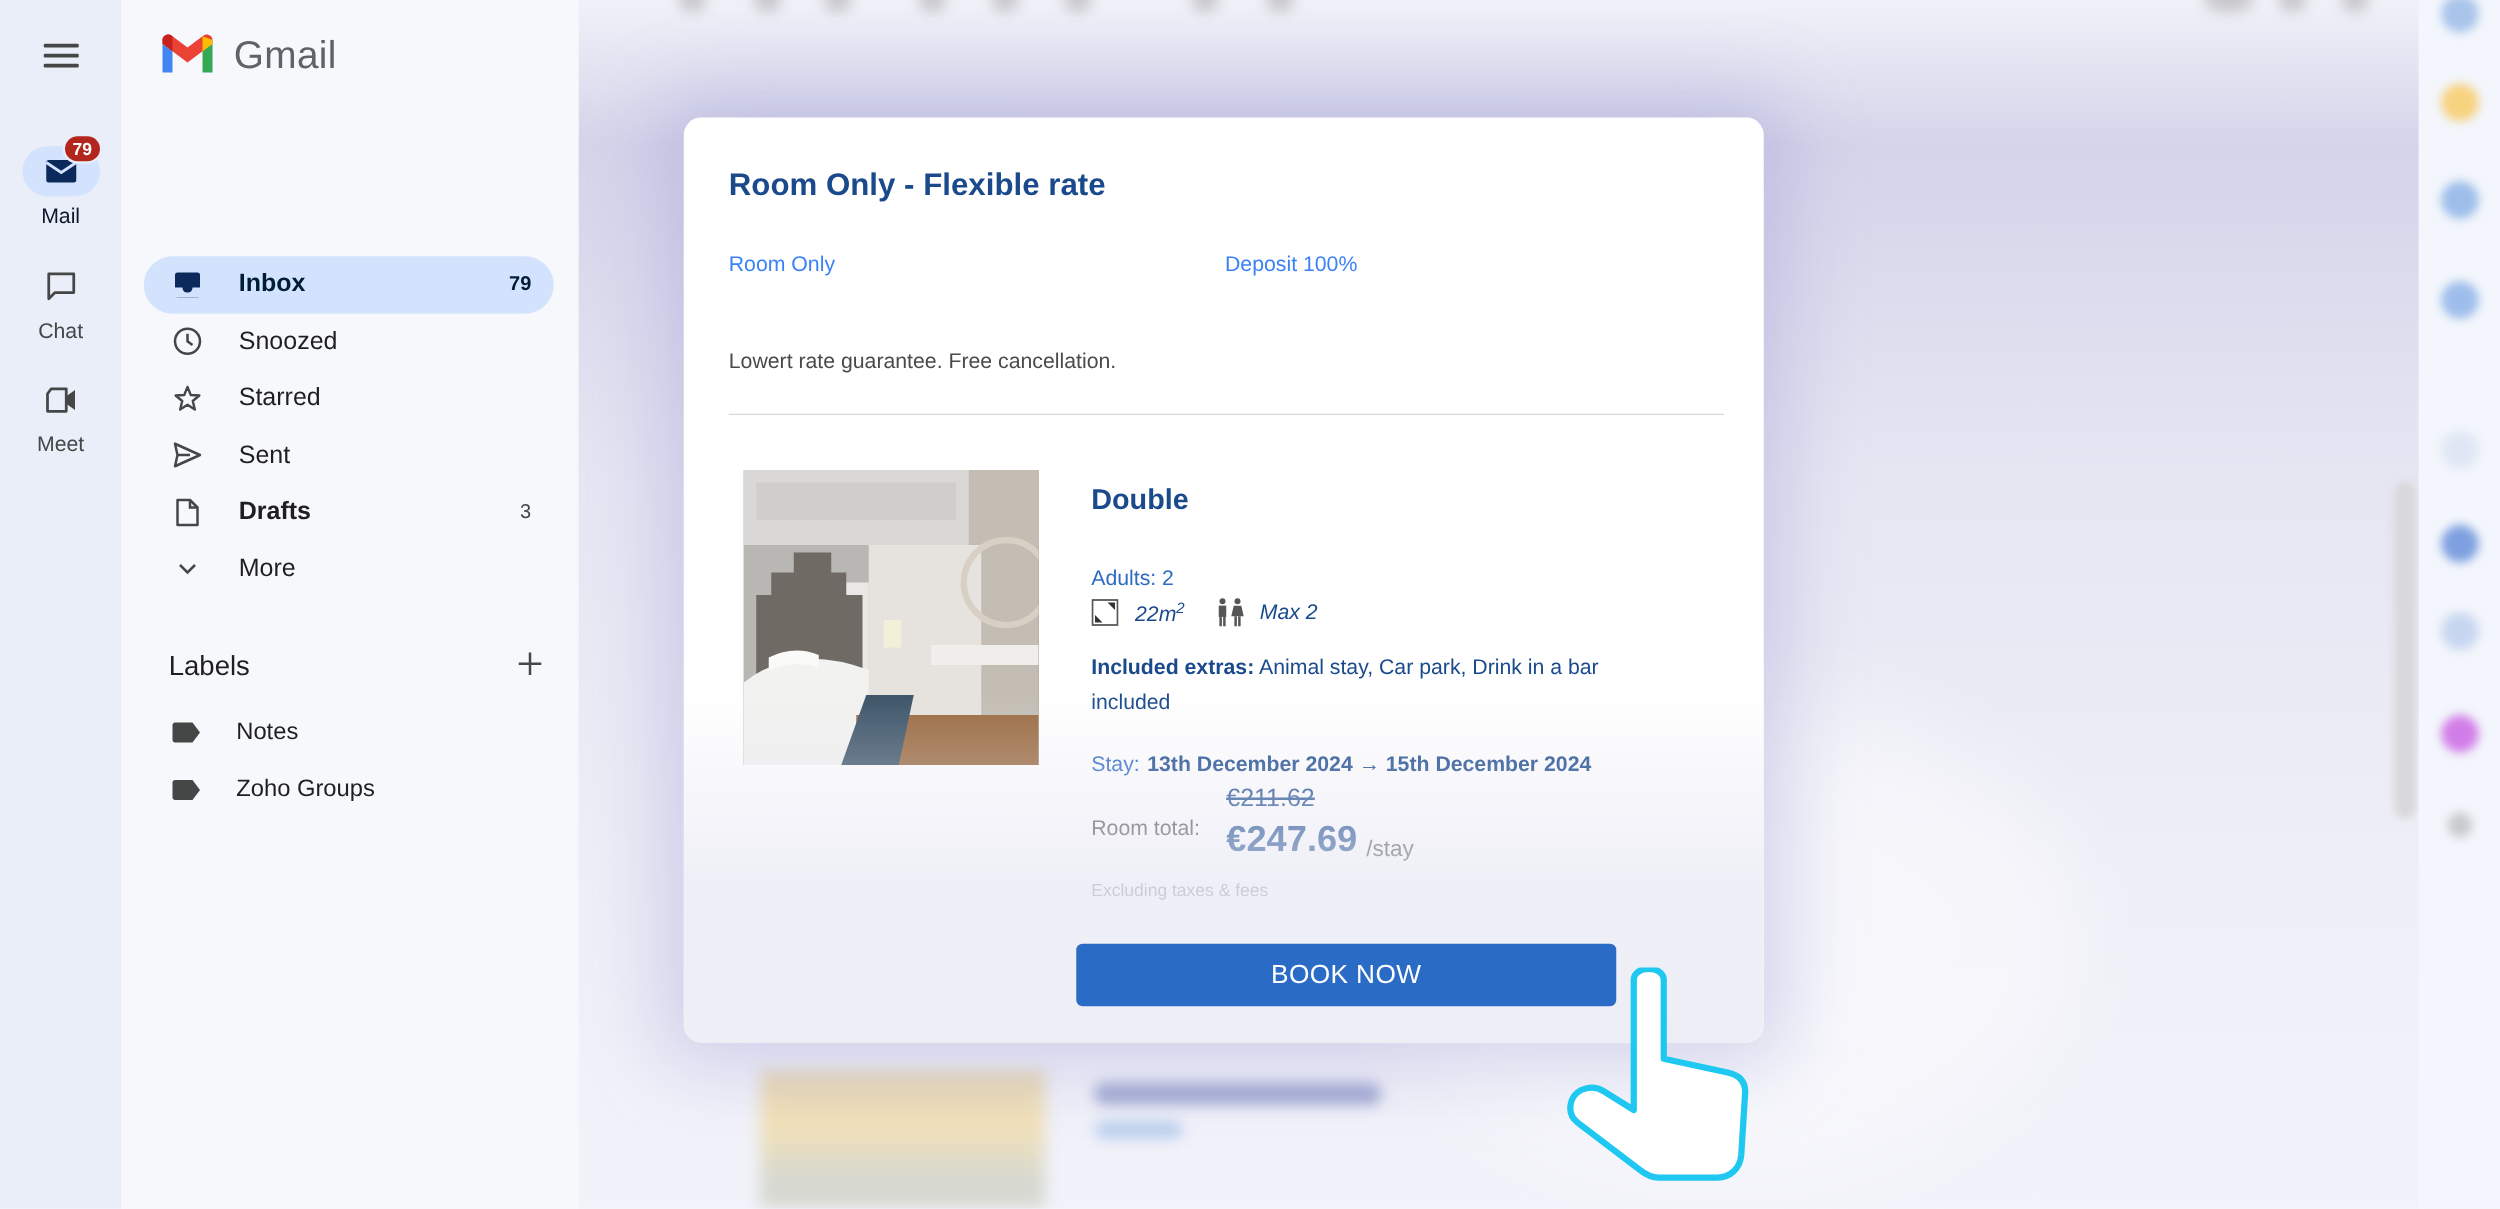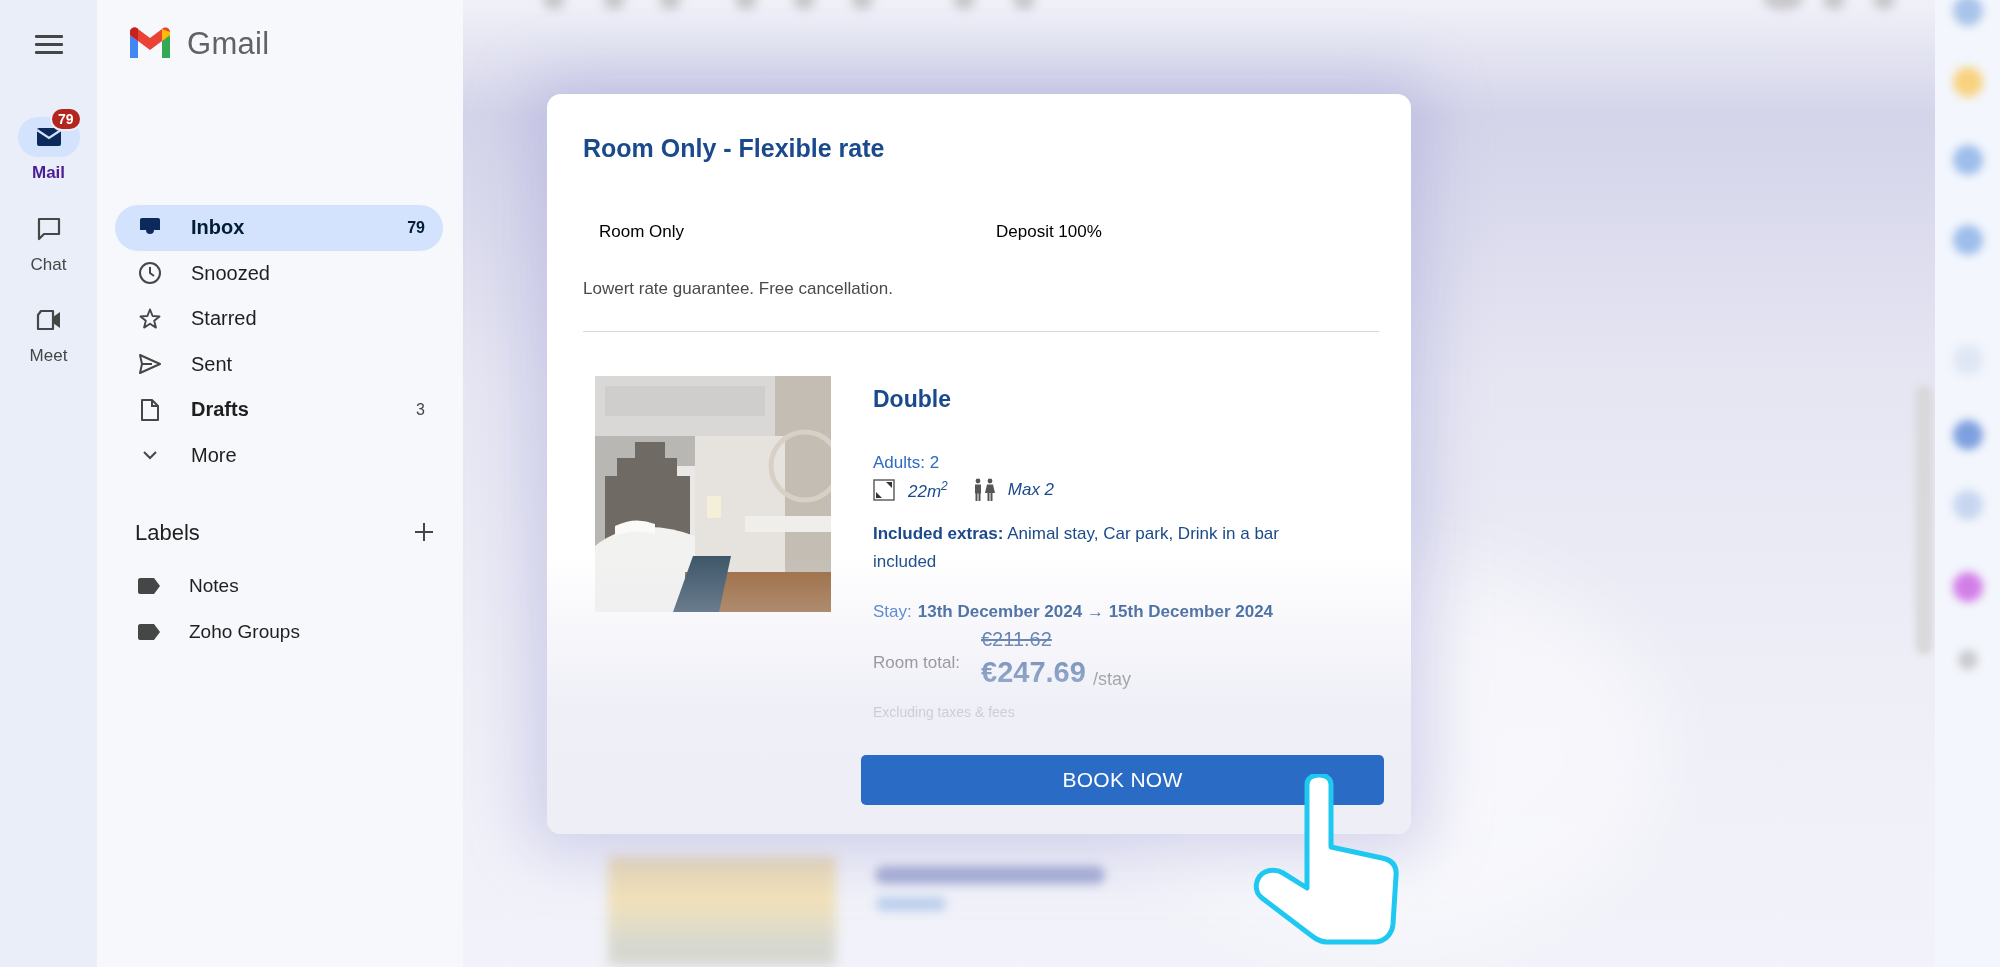--- a/index.html
+++ b/index.html
@@ -7,21 +7,21 @@
   body { font-family: "Liberation Sans", sans-serif; background: #f6f8fc; position: relative; color: #1f1f1f; }
 
   
   .rail { position: absolute; left: 0; top: 0; width: 97px; height: 967px; background: #e9eef9; }
   .rail .menu-btn { position: absolute; left: 28px; top: 30px; width: 42px; height: 30px; cursor: pointer; }
   .rail .menu-btn span { display: block; width: 28px; height: 3px; background: #444746; margin: 5px auto; border-radius: 1px; }
   .rail-item { position: absolute; left: 0; width: 97px; text-align: center; cursor: pointer; }
   .rail-item .pill { width: 62px; height: 40px; margin: 0 auto; border-radius: 20px; display: flex; align-items: center; justify-content: center; position: relative; }
   .rail-item.active .pill { background: #d3e3fd; }
   .rail-item .lbl { font-size: 17px; margin-top: 6px; color: #444746; }
-  .rail-item.active .lbl { font-weight: bold; color: #4c1d95; }
+  .rail-item.active .lbl { font-weight: normal; color: #0f172a; }
   .badge { position: absolute; top: -10px; right: -2px; background: #b3261e; color: #fff; font-size: 14px; font-weight: bold; border-radius: 12px; padding: 2px 6px; border: 2px solid #e9eef9; }
 
   
   .nav { position: absolute; left: 97px; top: 0; width: 366px; height: 967px; background: #f6f8fc; }
   .logo { position: absolute; left: 30px; top: 26px; display: flex; align-items: center; gap: 14px; }
   .logo-text { font-size: 31px; color: #5f6368; letter-spacing: 0.3px; }
   .compose { position: absolute; left: 18px; top: 103px; width: 197px; height: 79px; background: #c2e7ff; border-radius: 18px; display: flex; align-items: center; padding-left: 24px; gap: 22px; font-size: 20px; color: #001d35; cursor: pointer; }
   .nav-list { position: absolute; left: 18px; top: 205px; width: 328px; }
   .nav-item { height: 45.5px; display: flex; align-items: center; padding-left: 22px; padding-right: 18px; border-radius: 23px; font-size: 20px; color: #1f1f1f; cursor: pointer; }
   .nav-item.active { background: #d3e3fd; font-weight: bold; color: #001d35; }
@@ -43,38 +43,38 @@
 
   
   .sidepanel { position: absolute; right: 0; top: 0; width: 65px; height: 967px; background: #f3f6fc; }
   .sp-dot { position: absolute; left: 18px; width: 30px; height: 30px; border-radius: 50%; filter: blur(4px); }
   .scroll-blur { position: absolute; left: 1915px; top: 385px; width: 18px; height: 270px; background: #d9d9dc; border-radius: 9px; filter: blur(3px); }
 
   
   .card { position: absolute; left: 547px; top: 94px; width: 864px; height: 740px; background: #ffffff; border-radius: 14px; box-shadow: 0 0 60px 20px rgba(150,150,210,0.35); overflow: hidden; }
   .card-fade { position: absolute; left: 0; right: 0; bottom: 0; height: 280px; background: linear-gradient(180deg, rgba(255,255,255,0) 0%, rgba(232,232,244,0.7) 55%, rgba(236,236,246,0.9) 100%); pointer-events: none; }
   .rate-title { position: absolute; left: 36px; top: 40px; font-size: 25px; font-weight: bold; color: #1a4a8c; }
-  .rate-row { position: absolute; top: 128px; font-size: 17px; color: #000000; margin-left: 16px; }
+  .rate-row { position: absolute; top: 108px; font-size: 17px; color: #3b82f6; }
   .rate-desc { position: absolute; left: 36px; top: 185px; font-size: 17px; color: #4a4a4a; }
   .divider { position: absolute; left: 36px; right: 32px; top: 237px; height: 1px; background: #d8d8d8; }
   .room-photo { position: absolute; left: 48px; top: 282px; width: 236px; height: 236px; overflow: hidden; background: #8a8178; }
   .room-title { position: absolute; left: 326px; top: 292px; font-size: 23px; font-weight: bold; color: #1a4a8c; }
   .room-adults { position: absolute; left: 326px; top: 327px; font-size: 17px; color: #2d6bc4; margin-top: 32px; }
   .room-specs { position: absolute; left: 326px; top: 384px; font-size: 17px; color: #1a4a8c; display: flex; align-items: center; font-style: italic; }
   .room-specs sup { font-size: 12px; }
   .extras { position: absolute; left: 326px; top: 426px; width: 470px; font-size: 17px; line-height: 28px; color: #1a4a8c; }
   .extras b { font-weight: bold; }
   .stay { position: absolute; left: 326px; top: 508px; font-size: 17px; color: #2d6bc4; }
   .stay b { color: #1a4a8c; margin-left: 6px; }
   .old-price { position: absolute; left: 434px; top: 534px; font-size: 20px; color: #1a4a8c; text-decoration: line-through; }
   .total-lbl { position: absolute; left: 326px; top: 559px; font-size: 17px; color: #4a4a4a; }
   .new-price { position: absolute; left: 434px; top: 562px; font-size: 29px; font-weight: bold; color: #1a4a8c; }
   .per-stay { position: absolute; left: 546px; top: 575px; font-size: 18px; color: #4a4a4a; }
   .excl { position: absolute; left: 326px; top: 610px; font-size: 14px; color: #8a8a8a; }
-  .book-btn { position: absolute; left: 314px; top: 661px; width: 523px; height: 50px; background: #2a6bc5; border-radius: 5px; color: #ffffff; font-size: 21px; display: flex; align-items: center; justify-content: center; letter-spacing: 0.3px; cursor: pointer; border: none; }
+  .book-btn { position: absolute; left: 314px; top: 661px; width: 432px; height: 50px; background: #2a6bc5; border-radius: 5px; color: #ffffff; font-size: 21px; display: flex; align-items: center; justify-content: center; letter-spacing: 0.3px; cursor: pointer; border: none; }
 
   
   .next-room-photo { position: absolute; left: 608px; top: 856px; width: 228px; height: 110px; background: linear-gradient(180deg,#e7d8b7 0%, #f3e2b9 40%, #d6d8d0 80%); filter: blur(6px); }
   .next-room-title { position: absolute; left: 875px; top: 866px; width: 230px; height: 18px; background: #a6aed4; border-radius: 9px; filter: blur(5px); }
   .next-room-sub { position: absolute; left: 876px; top: 897px; width: 70px; height: 14px; background: #bcd0ee; border-radius: 7px; filter: blur(5px); }
 
   .hand { position: absolute; left: 1250px; top: 774px; width: 170px; height: 180px; pointer-events: none; }
 </style>
 </head>
 <body>

